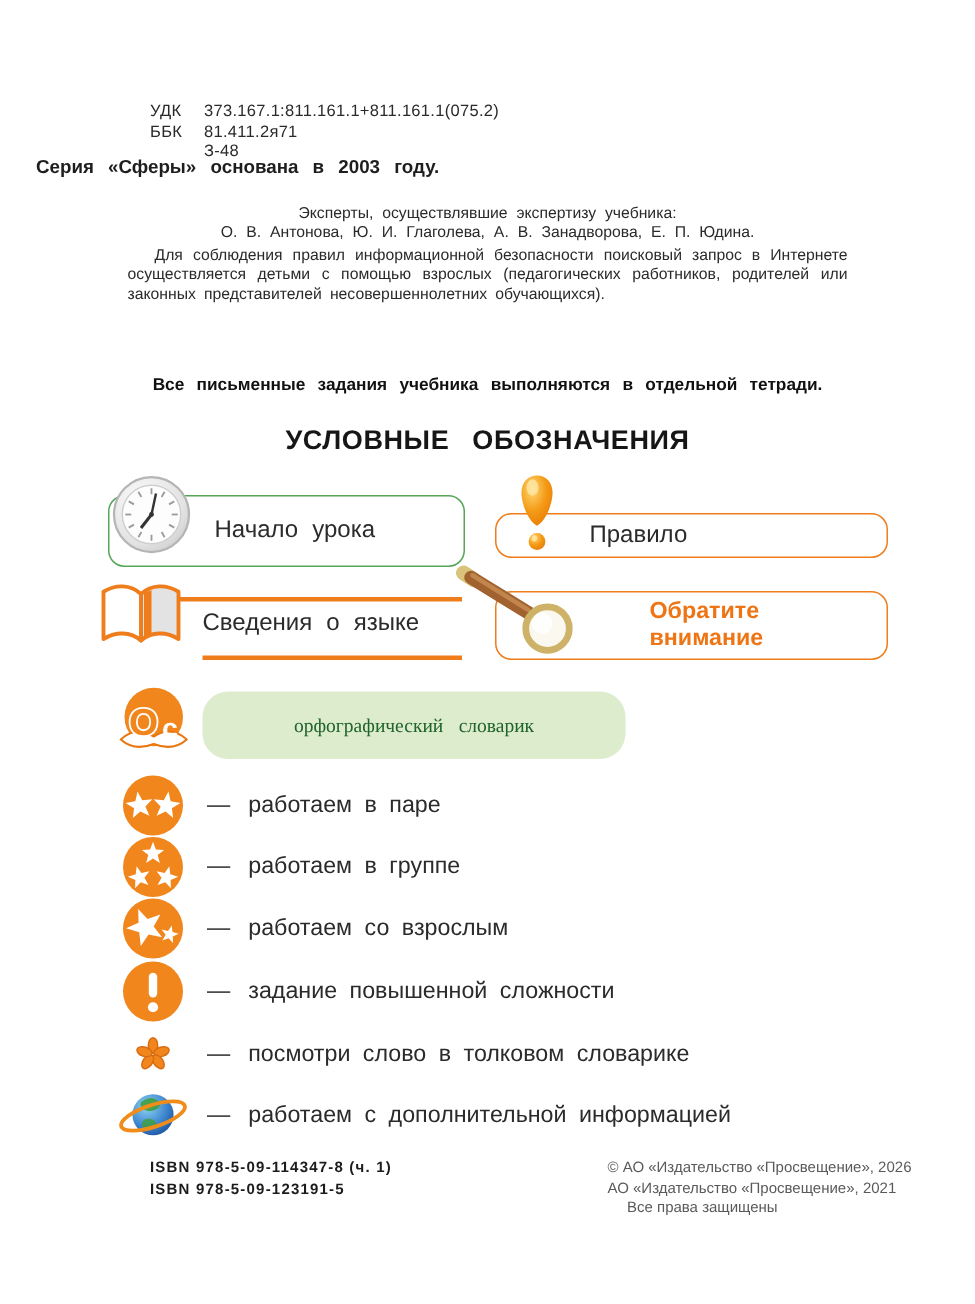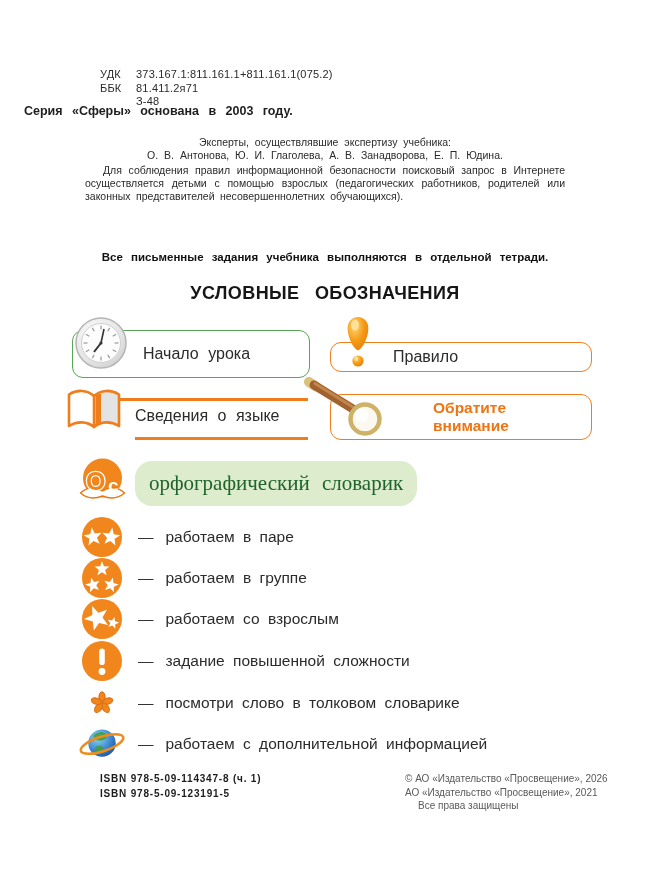--- a/index.html
+++ b/index.html
@@ -31,21 +31,21 @@
   .mag-pos   { position:absolute; left:303px; top:375px; }
   .os-pos    { position:absolute; left:79px; top:457px; }
 
   .line-top    { position:absolute; left:118px; top:398px; width:190px; height:3px; background:#ef7d1b; }
   .line-bottom { position:absolute; left:135px; top:437px; width:173px; height:3px; background:#ef7d1b; }
   .lang-label  { position:absolute; left:135px; top:407px; font-size:16px; word-spacing:5px; color:#2b2b2b; }
 
   .dict-pill {
     position:absolute; left:135px; top:461px; width:282px; height:45px;
     background:#dceccc; border-radius:17px; display:flex; align-items:center; justify-content:center;
-    font-family:"Liberation Serif", serif; font-size:21px; color:#20632c; word-spacing:7px;
+    font-family:"Liberation Serif", serif; font-size:13px; color:#20632c; word-spacing:7px;
   }
 
   .list-row { position:absolute; left:78px; width:530px; height:44px; display:flex; align-items:center; }
   .list-row .ic { width:48px; display:flex; justify-content:center; align-items:center; }
   .list-row .dash { margin-left:12px; font-size:15.5px; color:#333; }
   .list-row .lab { margin-left:12px; font-size:15.5px; color:#2b2b2b; word-spacing:4px; }
   .r1{top:515px;} .r2{top:556px;} .r3{top:597px;} .r4{top:639px;} .r5{top:681px;} .r6{top:722px;}
 
   .isbn { position:absolute; left:100px; top:772px; font-size:10px; font-weight:bold; line-height:14.5px; letter-spacing:.8px; color:#1c1c1c; }
   .copyright { position:absolute; left:405px; top:772px; font-size:10px; line-height:13.5px; color:#5a5a5a; }

